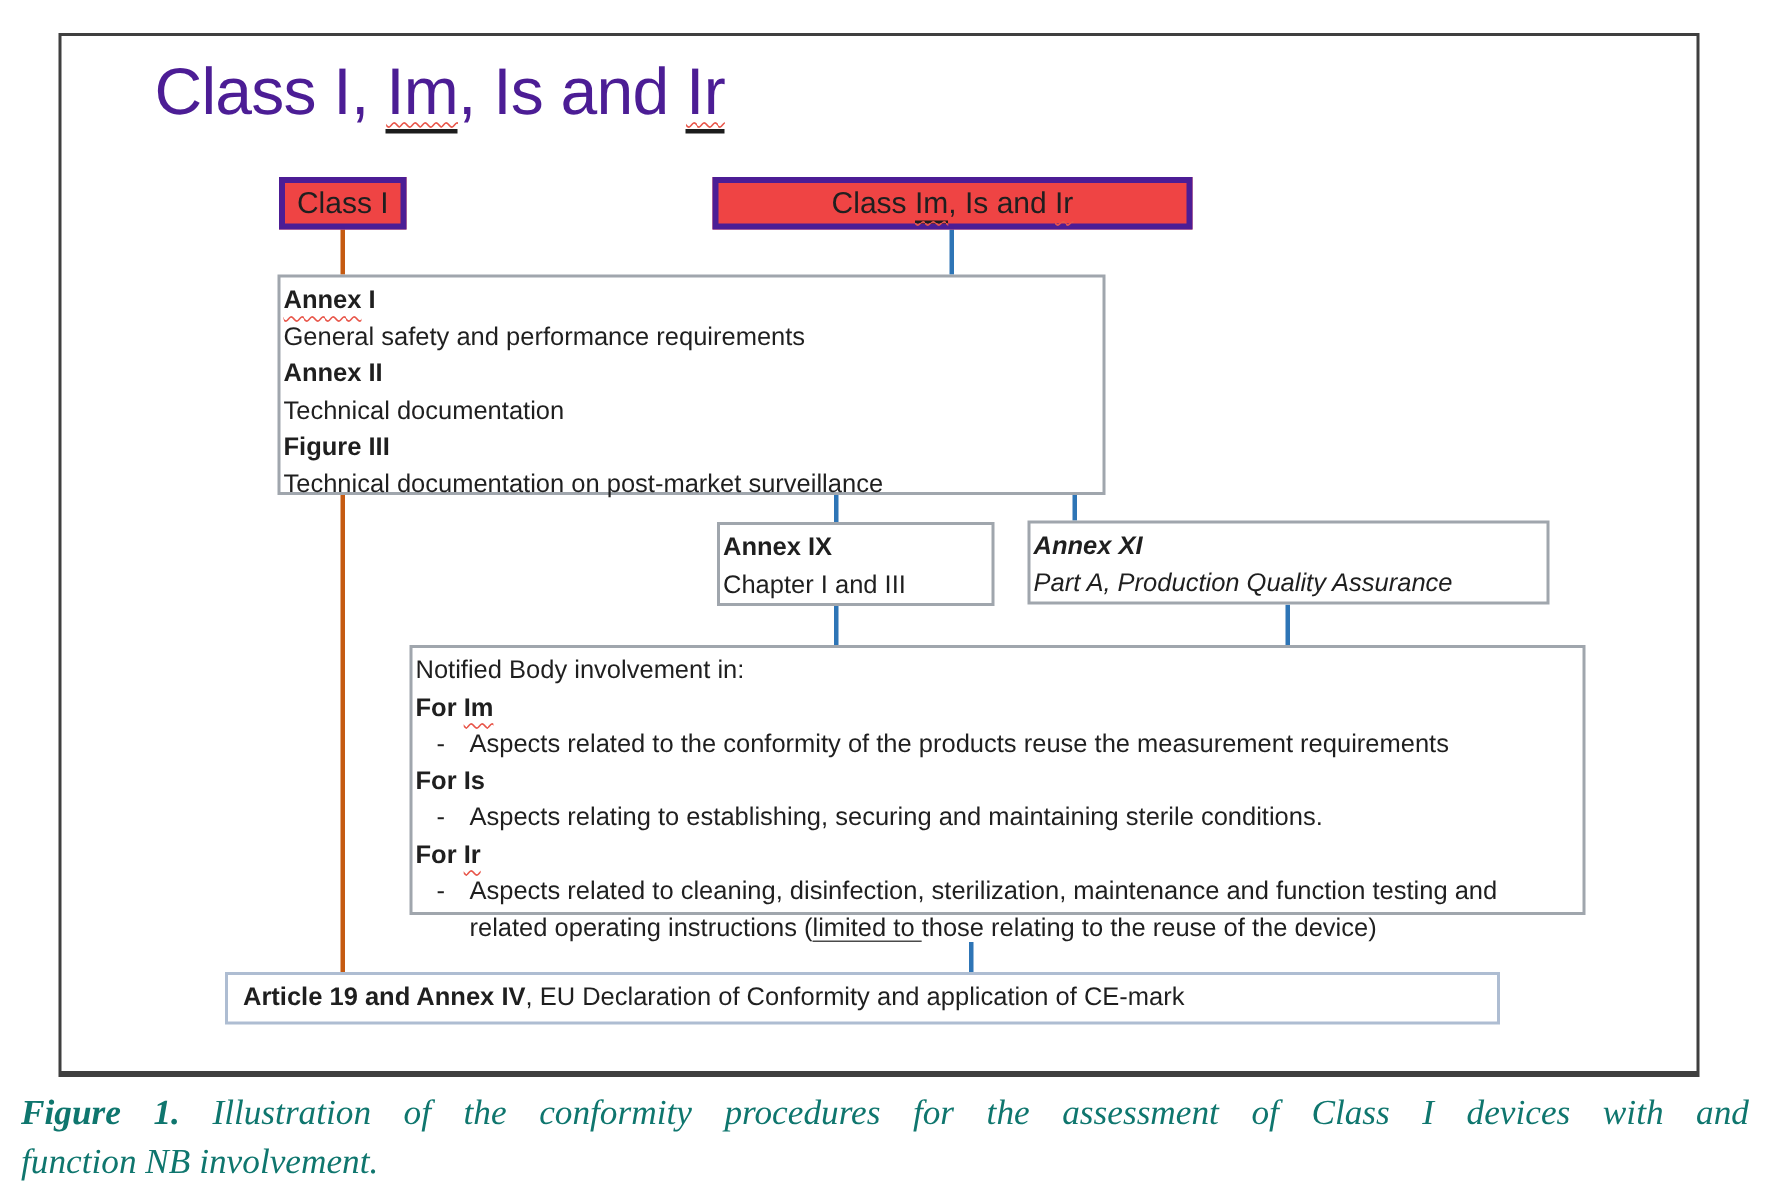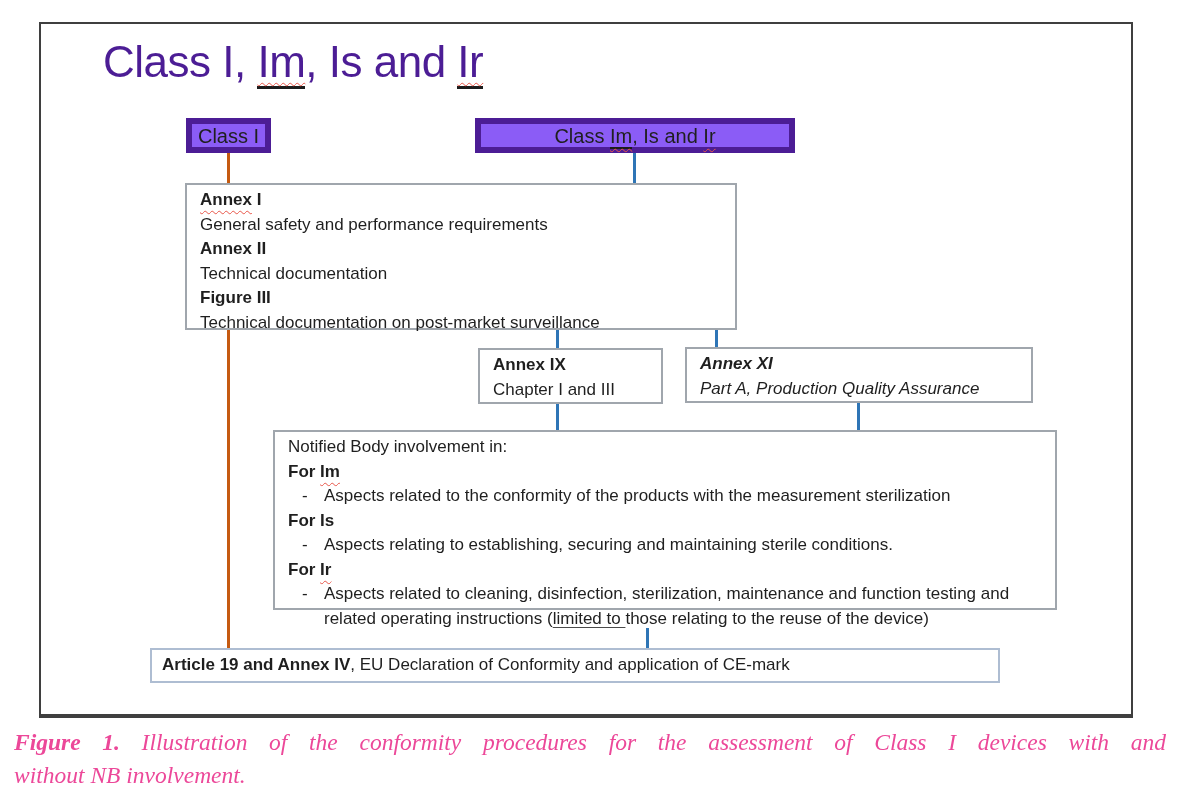--- a/index.html
+++ b/index.html
@@ -28,36 +28,36 @@
   
   .vline{width:3px;z-index:1;}
   .vline.orange{background:#C55A11;}
   .vline.blue{background:#2E75B6;}
   
   .node{
     background:#ffffff;border:2px solid #a0a6ad;z-index:2;box-sizing:border-box;
     font-size:17px;line-height:24.5px;
   }
   .node.gray{
-    background:#8b5cf6;border:6px solid #4c1d95;
+    background:#ef4444;border:4px solid #4c1d95;
     display:flex;align-items:center;justify-content:center;
     font-size:20px;line-height:22px;text-align:center;
   }
-  .node .pad{padding:3px 13px;}
+  .node .pad{padding:3px 2px;}
   .b{font-weight:bold;}
   .bullet-row{display:flex;}
   .bullet-dash{flex:0 0 36px;padding-left:14px;box-sizing:border-box;}
   .bullet-text{flex:1 1 auto;padding-right:6px;}
   .ul-solid{text-decoration:underline;text-decoration-color:#4a4a4a;text-underline-offset:3px;}
   #article19-box{display:flex;align-items:center;padding:0 10px;border-color:#aebdd2;white-space:nowrap;}
   
   #caption{
     left:14px;top:726px;width:1152px;z-index:2;
     font-family:"Liberation Serif",serif;font-style:italic;
-    font-size:23.5px;line-height:33px;color:#ec4899;
+    font-size:23.5px;line-height:33px;color:#0f766e;
   }
   #caption .line1{text-align:justify;text-align-last:justify;}
   #caption .bi{font-weight:bold;}
 </style>
 </head>
 <body>
 
 <div class="abs" id="figure-border"></div>
 
 <div class="abs" id="slide-title"><span>Class I, </span><span class="usolid wavy">Im</span><span>, Is and </span><span class="usolid wavy">Ir</span></div>
@@ -102,21 +102,21 @@
     <div>Part A, Production Quality Assurance</div>
   </div>
 </div>
 
 <div class="abs node" style="left:273px;top:430px;width:784px;height:180px;">
   <div class="pad">
     <div>Notified Body involvement in:</div>
     <div class="b"><span>For </span><span class="wavy">Im</span></div>
     <div class="bullet-row">
       <span class="bullet-dash">-</span>
-      <span class="bullet-text">Aspects related to the conformity of the products with the measurement sterilization</span>
+      <span class="bullet-text">Aspects related to the conformity of the products reuse the measurement requirements</span>
     </div>
     <div class="b">For Is</div>
     <div class="bullet-row">
       <span class="bullet-dash">-</span>
       <span class="bullet-text">Aspects relating to establishing, securing and maintaining sterile conditions.</span>
     </div>
     <div class="b"><span>For </span><span class="wavy">Ir</span></div>
     <div class="bullet-row">
       <span class="bullet-dash">-</span>
       <span class="bullet-text"><span>Aspects related to cleaning, disinfection, sterilization, maintenance and function testing and related operating instructions (</span><span class="ul-solid">limited to </span><span>those relating to the reuse of the device)</span></span>
@@ -124,14 +124,14 @@
   </div>
 </div>
 
 <div class="abs node" id="article19-box" style="left:150px;top:648px;width:850px;height:35px;">
     <span class="b">Article 19 and Annex IV</span>
     <span>, EU Declaration of Conformity and application of CE-mark</span>
   </div>
 
 <div class="abs" id="caption">
   <div class="line1"><span class="bi">Figure 1.</span><span> Illustration of the conformity procedures for the assessment of Class I devices with and</span></div>
-  <div class="line2">without NB involvement.</div>
+  <div class="line2">function NB involvement.</div>
 </div>
 
 </body></html>

